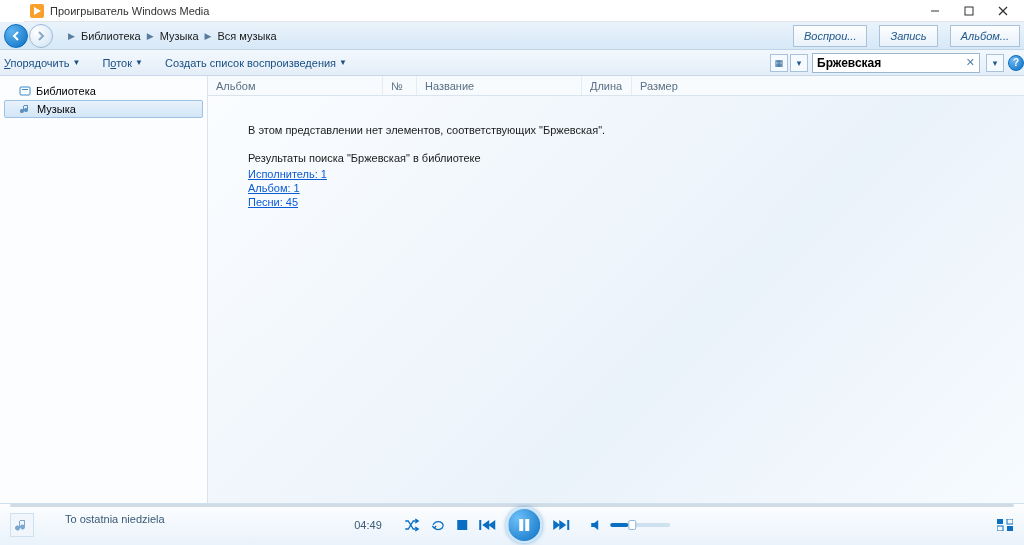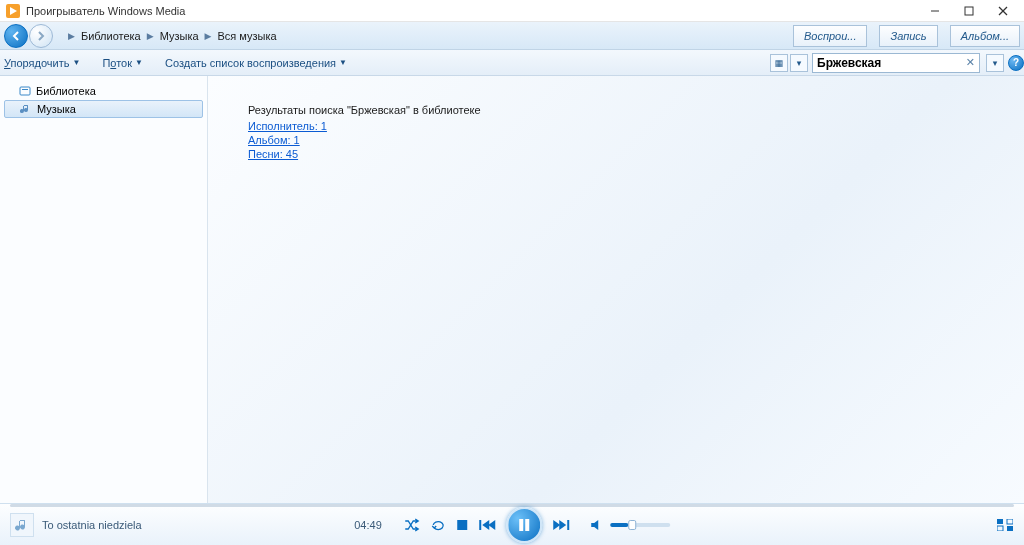--- a/index.html
+++ b/index.html
@@ -1,19 +1,19 @@
 <!DOCTYPE html>
 <html><head>
 <meta charset="utf-8">
 <style>
 * { margin: 0; padding: 0; box-sizing: border-box; font-family: "Segoe UI", Tahoma, sans-serif; }
 html, body { width: 1024px; height: 545px; overflow: hidden; background: #fff; }
 
 
-.titlebar { height: 22px; display: flex; align-items: center; padding: 0 4px 0 6px; background: #fff; border-bottom: 1px solid #e5e5e5; }
+.titlebar { height: 22px; display: flex; align-items: center; padding: 0 4px 0 6px; background: #fff; border-bottom: 1px solid #e5e5e5; margin-left: 24px; }
 .titlebar .icon { width: 14px; height: 14px; margin-right: 6px; }
 .titlebar .title { font-size: 11px; color: #333; flex: 1; }
 .titlebar .wbtn { width: 34px; height: 20px; display: flex; align-items: center; justify-content: center; color: #333; }
 
 
 .navbar { height: 28px; background: linear-gradient(#eaf3fb, #d7e8f7); border-bottom: 1px solid #c0d4e6; display: flex; align-items: center; padding: 0 4px; }
 .navbtn { width: 24px; height: 24px; border-radius: 50%; border: 1px solid #9db9d6; background: radial-gradient(circle at 30% 30%, #fff, #cfe3f4); display: flex; align-items: center; justify-content: center; margin-right: 1px; }
 .navbtn.back { background: radial-gradient(circle at 30% 30%, #5fb4f0, #0a6fc2); border-color: #0a6fc2; color:#fff; }
 .navbtn svg { width: 12px; height: 12px; }
 .breadcrumb { display: flex; align-items: center; font-size: 11px; color: #1a1a1a; margin-left: 8px; }
@@ -44,21 +44,21 @@
 .columns .col { padding: 0 8px; border-right: 1px solid #e4ecf4; height: 100%; display: flex; align-items: center; }
 .results { padding: 28px 0 0 40px; font-size: 11px; color: #1a1a1a; }
 .results .msg { margin-bottom: 16px; }
 .results .sub { margin-bottom: 4px; }
 .results a { color: #0b5bd3; text-decoration: underline; display: inline-block; margin-bottom: 2px; }
 
 
 .player { height: 42px; border-top: 1px solid #cfe0ef; background: linear-gradient(#fdfeff, #e9f2fb); display: flex; align-items: center; padding: 0 10px; position: relative; }
 .seek { position: absolute; top: 0; left: 10px; right: 10px; height: 3px; background: #d0dbe6; border-radius: 2px; }
 .seek .prog { height: 100%; background: linear-gradient(90deg,#3ca0f0,#0a6fc2); width: 0%; border-radius: 2px; }
-.nowplaying { display: flex; align-items: center; font-size: 11px; color: #3a5a78; }
+.nowplaying { display: flex; align-items: flex-start; font-size: 11px; color: #3a5a78; gap: 23px; }
 .nowplaying .npicon { width: 24px; height: 24px; border: 1px solid #cfe0ef; background: #f0f6fc; margin-right: 8px; display:flex; align-items:center; justify-content:center; }
 .center { position: absolute; left: 50%; transform: translateX(-50%); display: flex; align-items: center; gap: 10px; }
 .time { font-size: 11px; color: #3a5a78; margin-right: 12px; }
 .pbtn { color: #0a6fc2; display: flex; align-items: center; justify-content: center; }
 .pbtn.big { width: 36px; height: 36px; border-radius: 50%; background: radial-gradient(circle at 30% 30%, #6cc0f8, #0a6fc2); border: 2px solid #d0e6f8; color: #fff; box-shadow: 0 0 4px rgba(10,111,194,0.5); }
 .pbtn svg { display:block; }
 .volwrap { display: flex; align-items: center; gap: 6px; margin-left: 10px; }
 .volbar { width: 60px; height: 4px; background: #cfe0ef; border-radius: 2px; position: relative; }
 .volbar .fill { height:100%; background:#0a6fc2; width:30%; border-radius:2px; }
 .volbar .thumb { position:absolute; left:30%; top:-3px; width:8px; height:10px; background:#fff; border:1px solid #8fb4d6; border-radius:2px; }
@@ -157,21 +157,29 @@
     <div class="sitem sel">
       <span class="sicon">
           <svg width="12" height="12">
             <path d="M4 2 v6 a2 2 0 1 1 -1 -1.7 V3 l5 -1 v5 a2 2 0 1 1 -1 -1.7 V2 z" fill="#5a8fc2"></path>
           </svg>
         </span>
       <span>Музыка</span>
     </div>
   </div>
   <div class="content">
+    <div class="columns">
+      <div class="col" style="width:175px">Альбом</div>
+      <div class="col" style="width:34px">№</div>
+      <div class="col" style="width:165px">Название</div>
+      <div class="col" style="width:50px">Длина</div>
+      <div class="col" style="flex:1;border-right:none">Размер</div>
+    </div>
     <div class="results">
+      <div class="msg">В этом представлении нет элементов, соответствующих "Бржевская".</div>
       <div class="sub">Результаты поиска "Бржевская" в библиотеке</div>
       <a href="#">Исполнитель: 1</a><br>
       <a href="#">Альбом: 1</a><br>
       <a href="#">Песни: 45</a>
     </div>
   </div>
 </div>
 
 <div class="player">
   <div class="seek">

